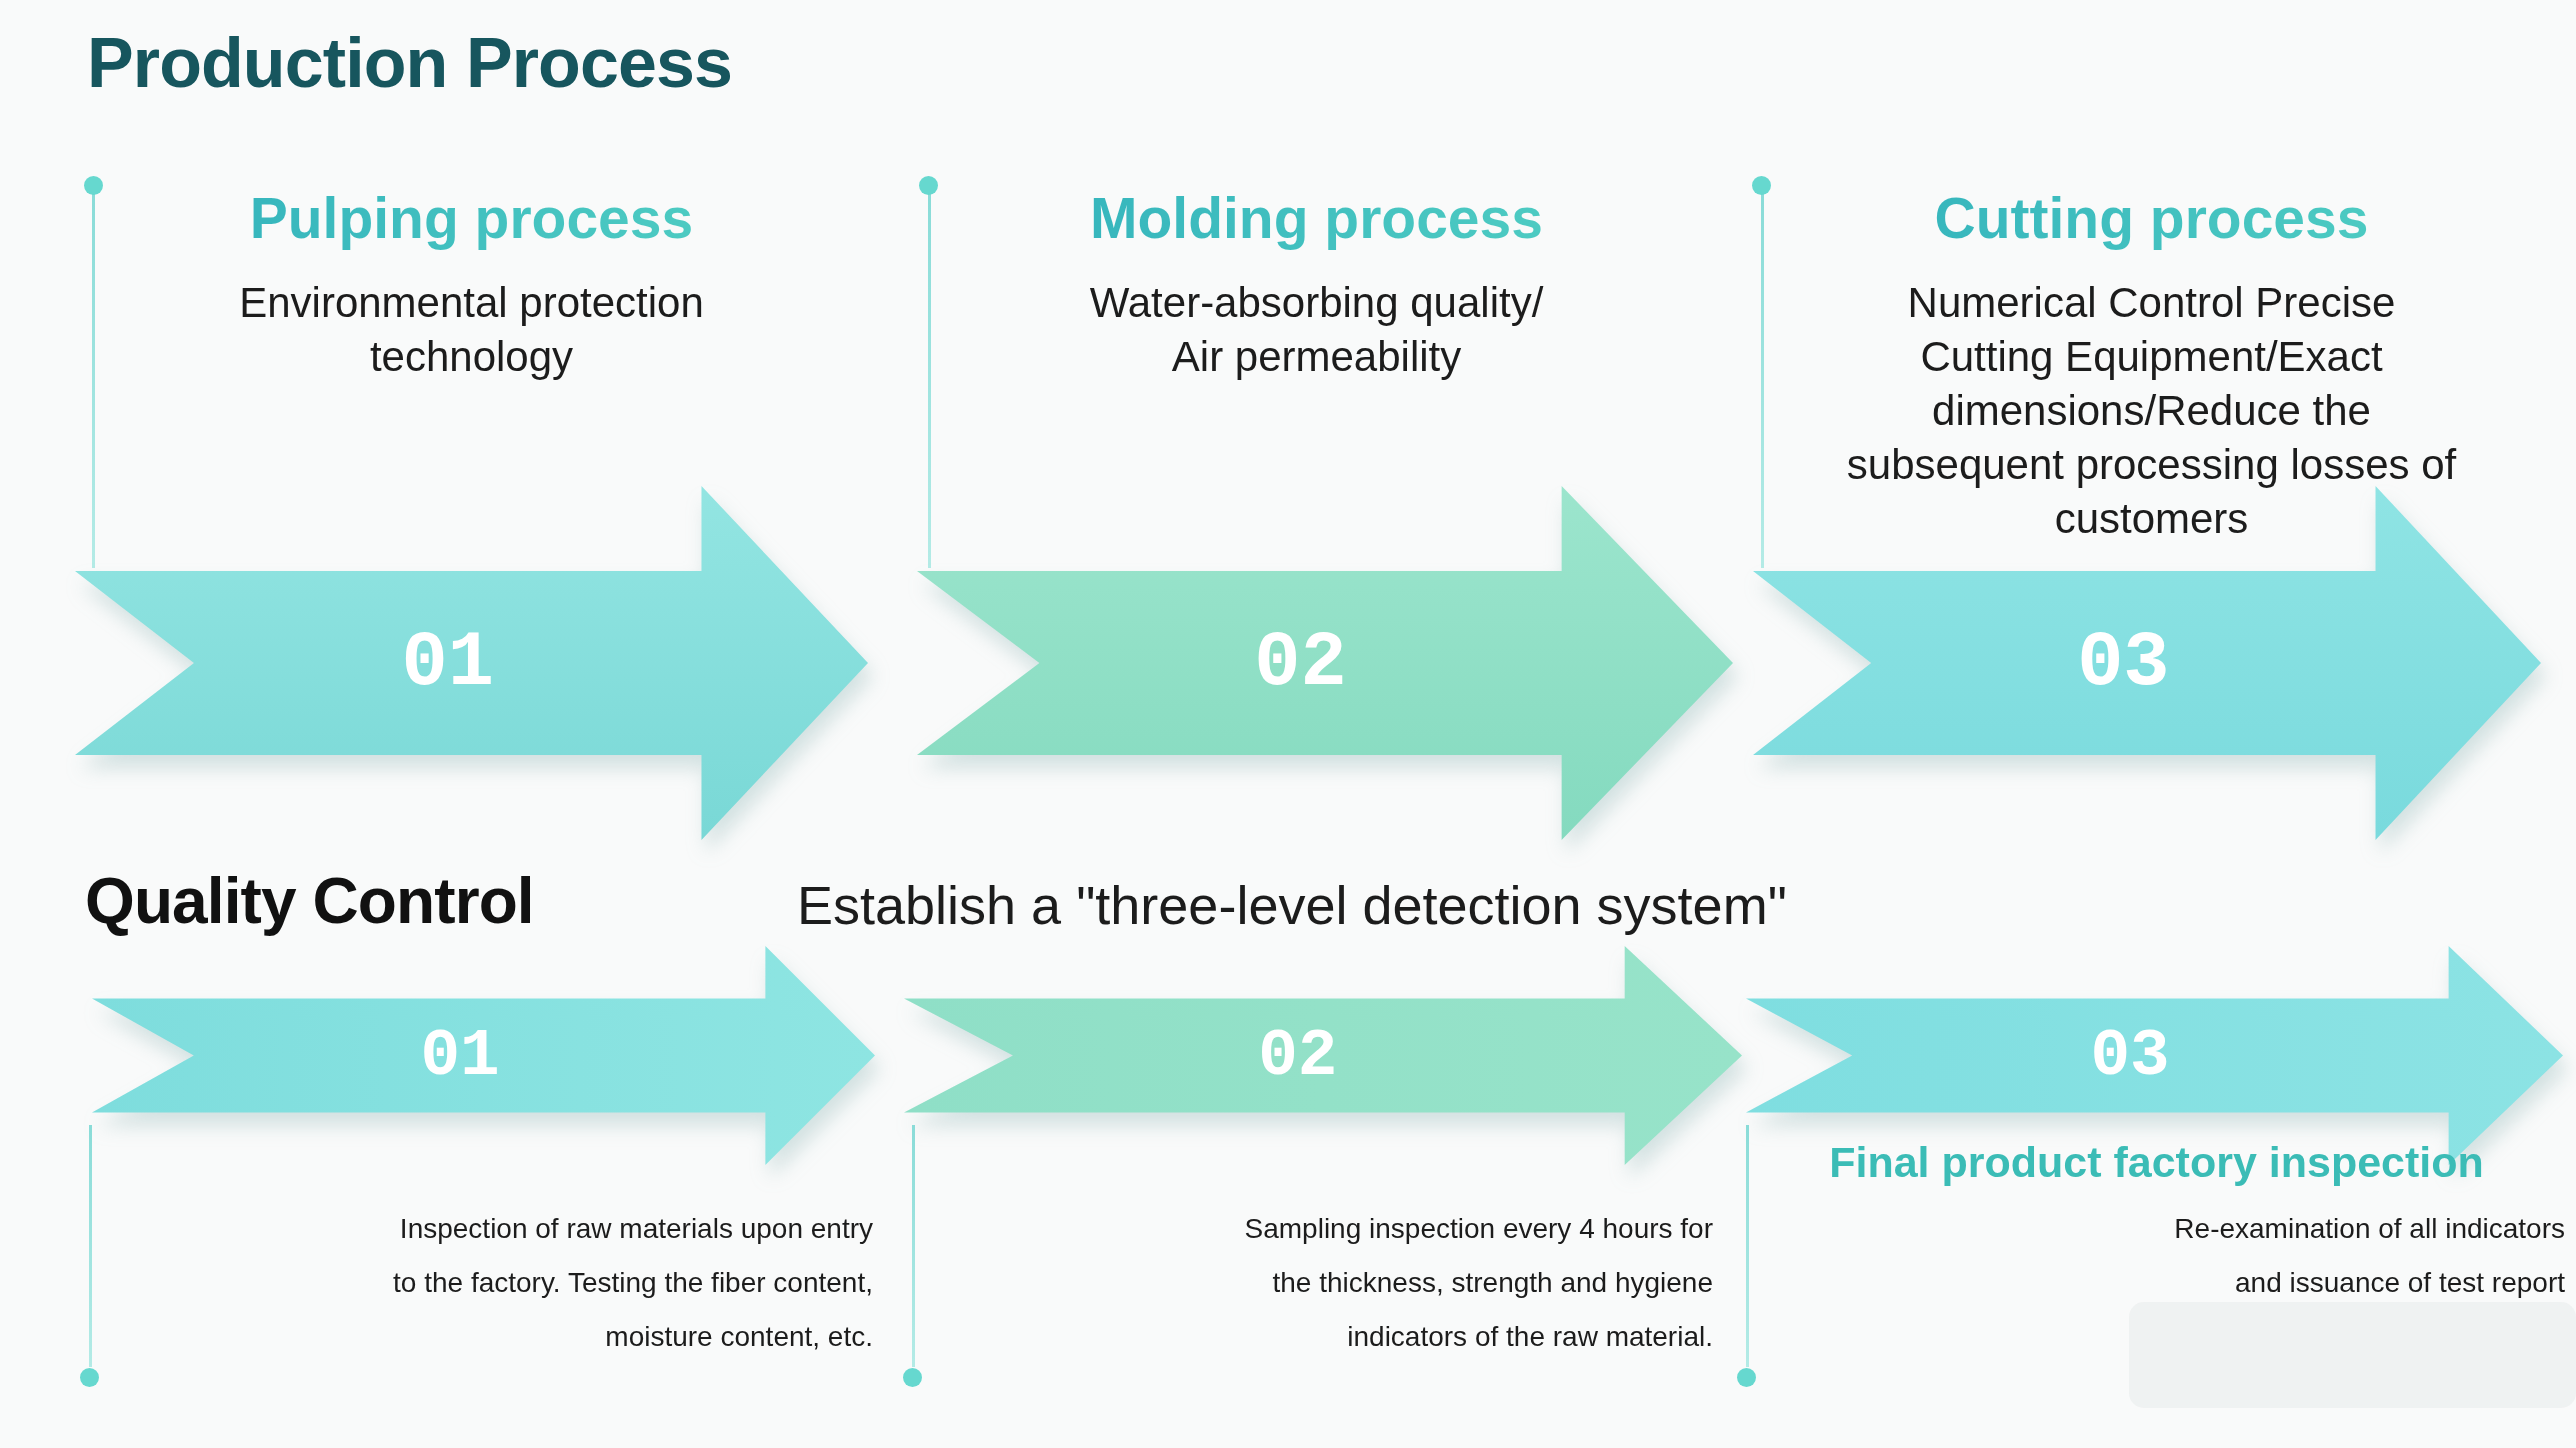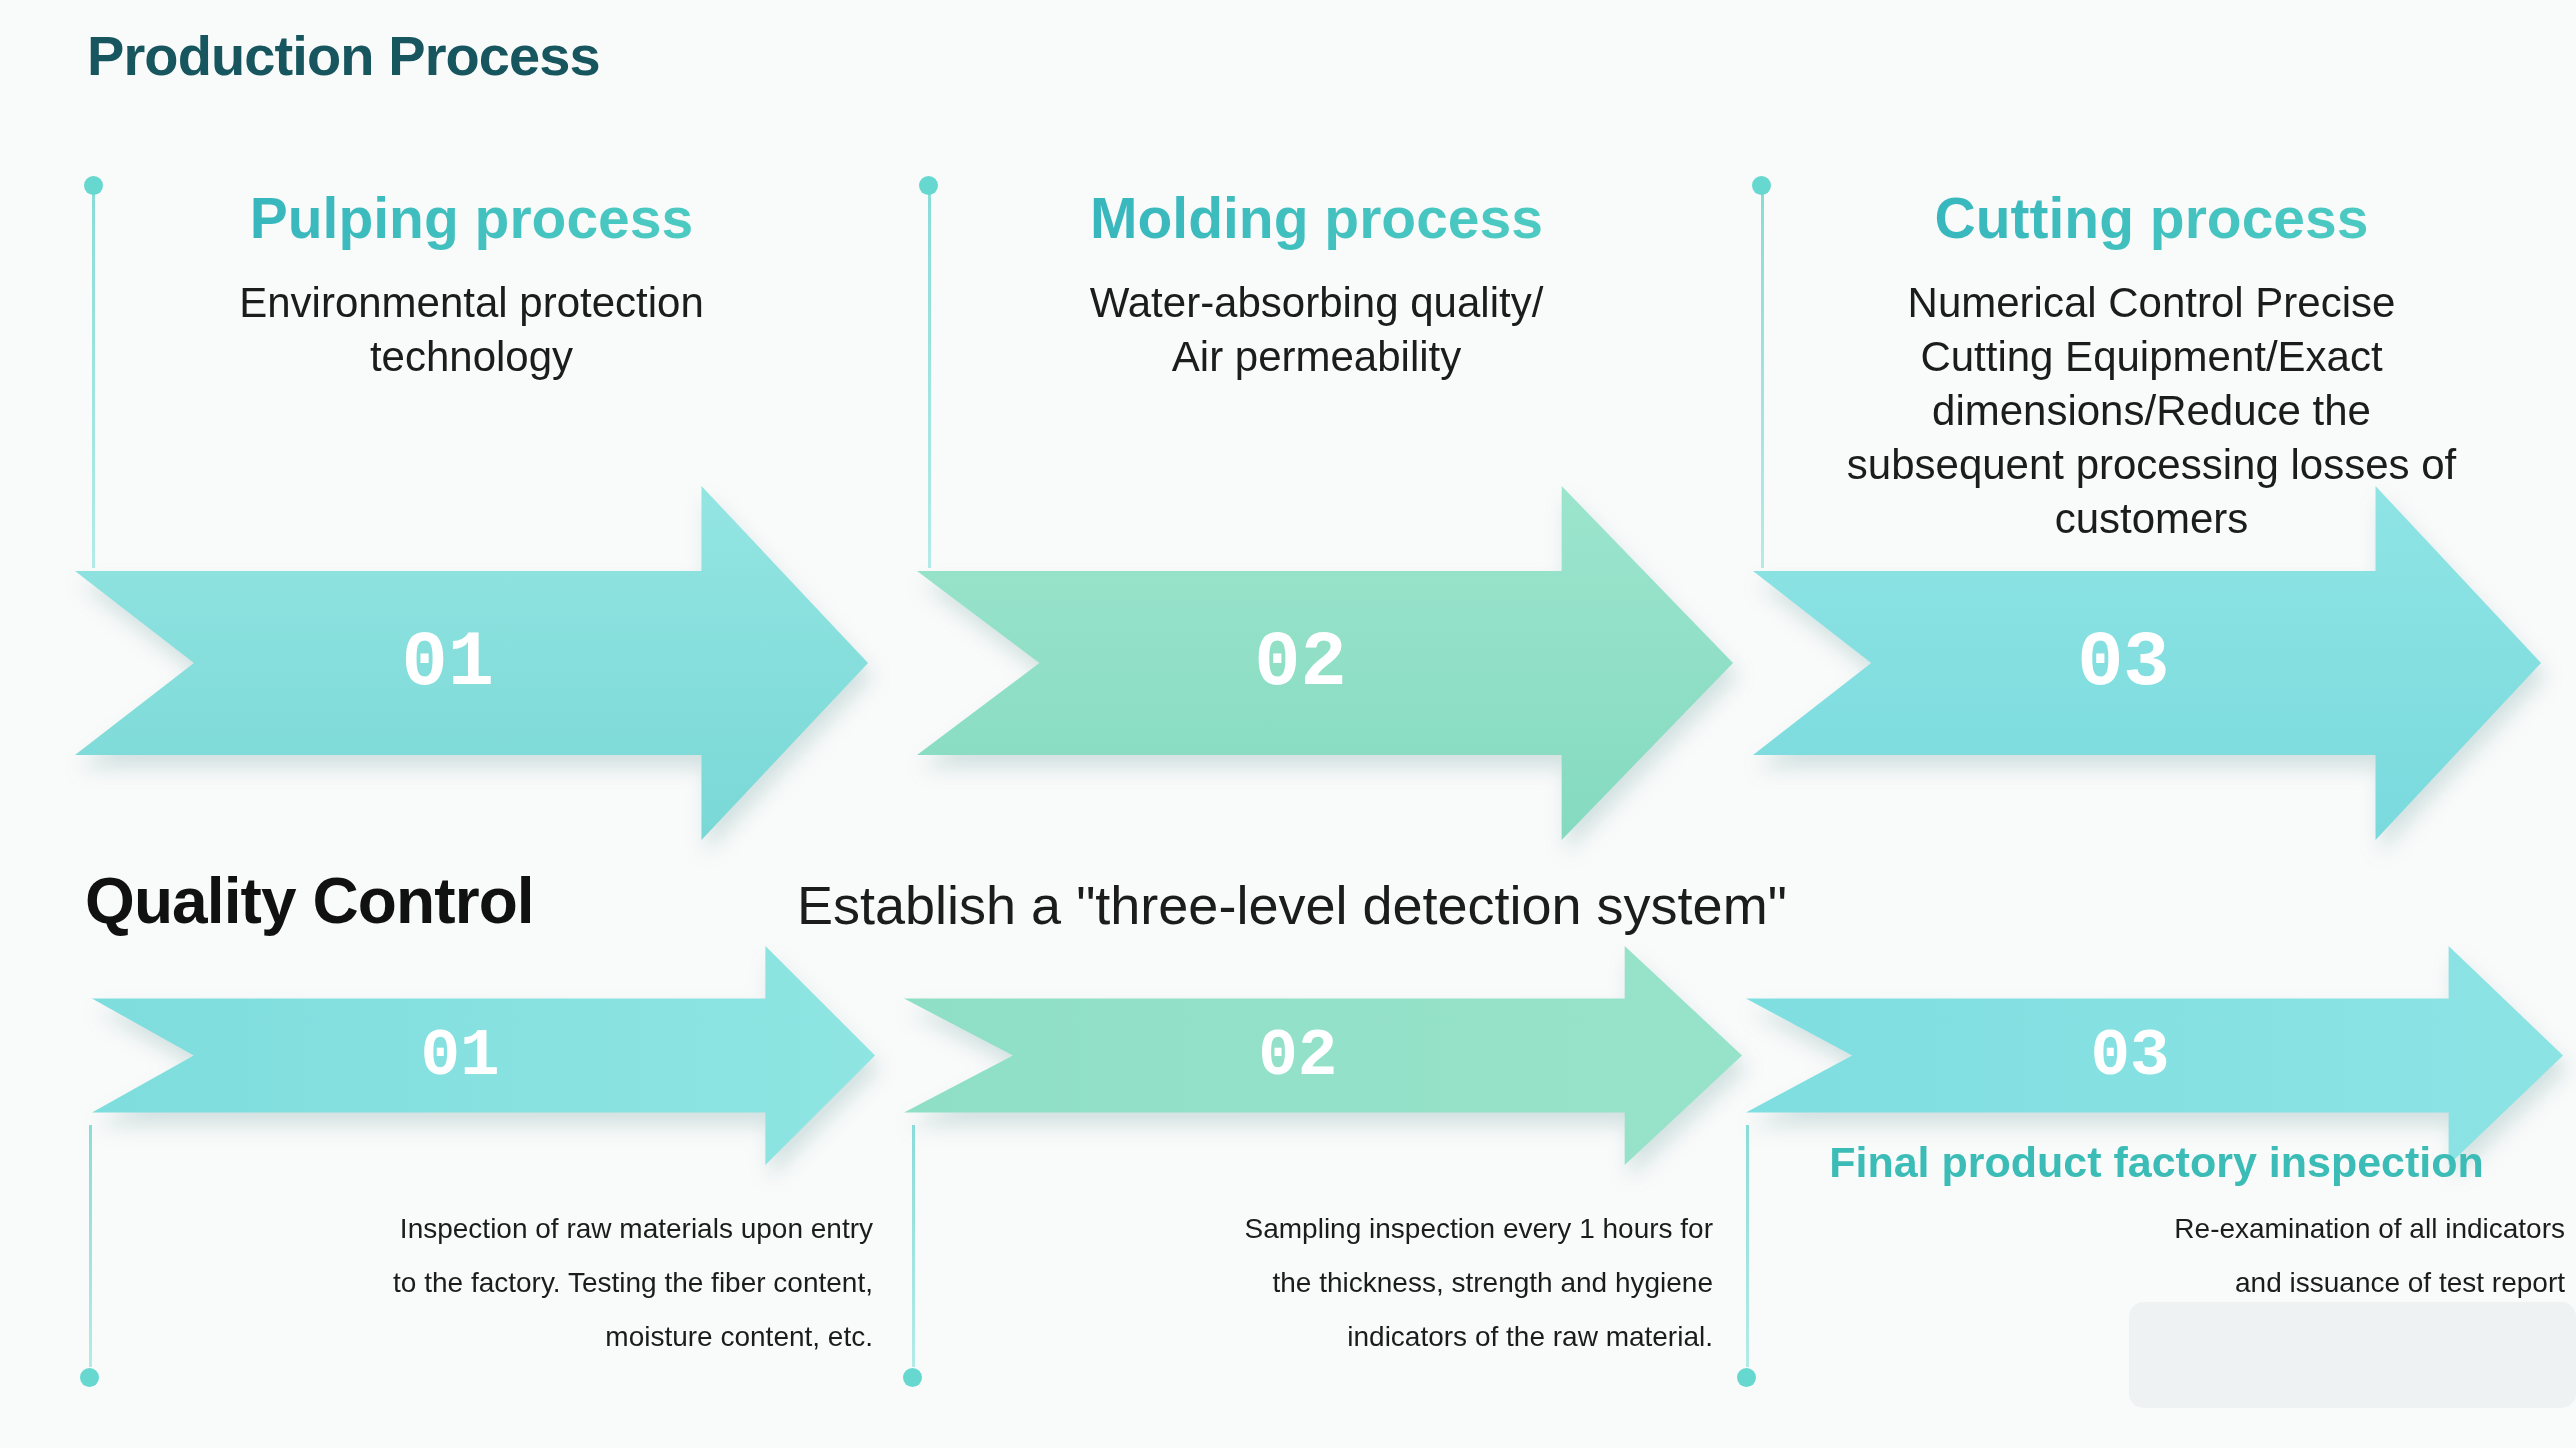--- a/index.html
+++ b/index.html
@@ -8,21 +8,21 @@
     background:#f9fafa;
     font-family:"Liberation Sans", sans-serif;
     color:#1c1c1c;
     position:relative;
   }
   .canvas{position:absolute;inset:0;}
 
   
   .main-title{
     position:absolute;left:87px;top:22.6px;
-    font-size:56px;font-weight:bold;letter-spacing:-0.9px;
+    font-size:70px;font-weight:bold;letter-spacing:-0.9px;
     color:#17565e;
   }
   .qc-title{
     position:absolute;left:85px;top:864px;
     font-size:64px;font-weight:bold;color:#111;
     letter-spacing:-0.9px;
   }
   .qc-subtitle{
     position:absolute;left:797px;top:874px;
     font-size:54px;color:#1c1c1c;
@@ -175,21 +175,21 @@
   <div class="tl-line bottom bl3"></div>
   <div class="tl-dot dot-bottom bd1"></div>
   <div class="tl-dot dot-bottom bd2"></div>
   <div class="tl-dot dot-bottom bd3"></div>
 
   <div class="qc-heading qh3">Final product factory inspection</div>
 
   <div class="qc-desc qd1">Inspection of raw materials upon entry
 to the factory. Testing the fiber content,
 moisture content, etc.</div>
-  <div class="qc-desc qd2">Sampling inspection every 1 hours for
+  <div class="qc-desc qd2">Sampling inspection every 4 hours for
 the thickness, strength and hygiene
 indicators of the raw material.</div>
   <div class="qc-desc qd3">Re-examination of all indicators
 and issuance of test report</div>
 
   <div class="watermark"></div>
 
 </div>
 
 

